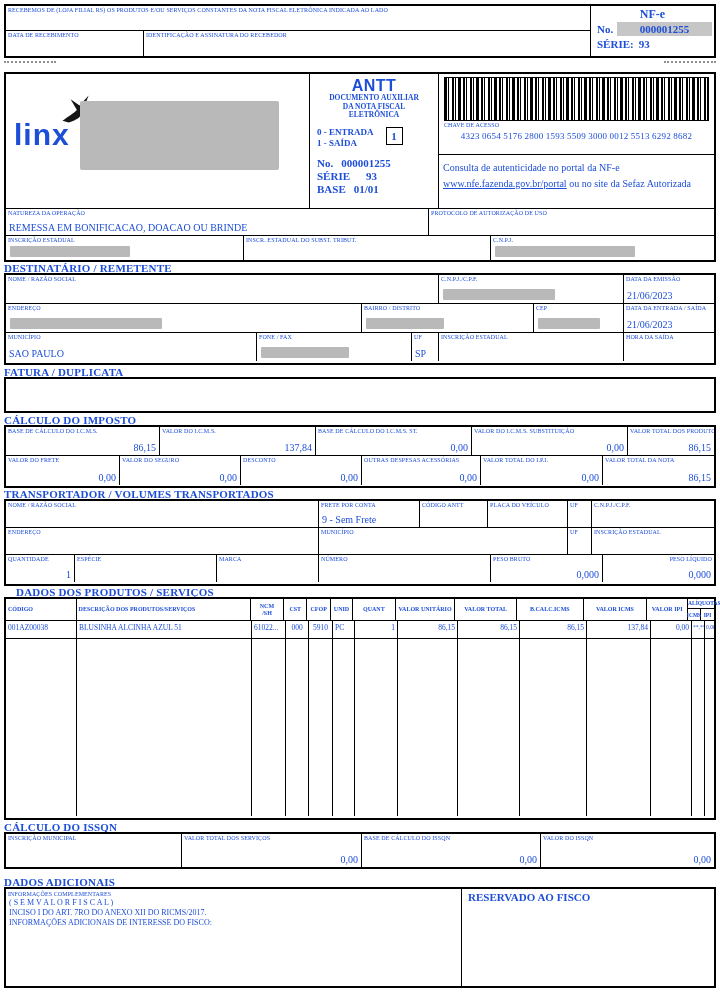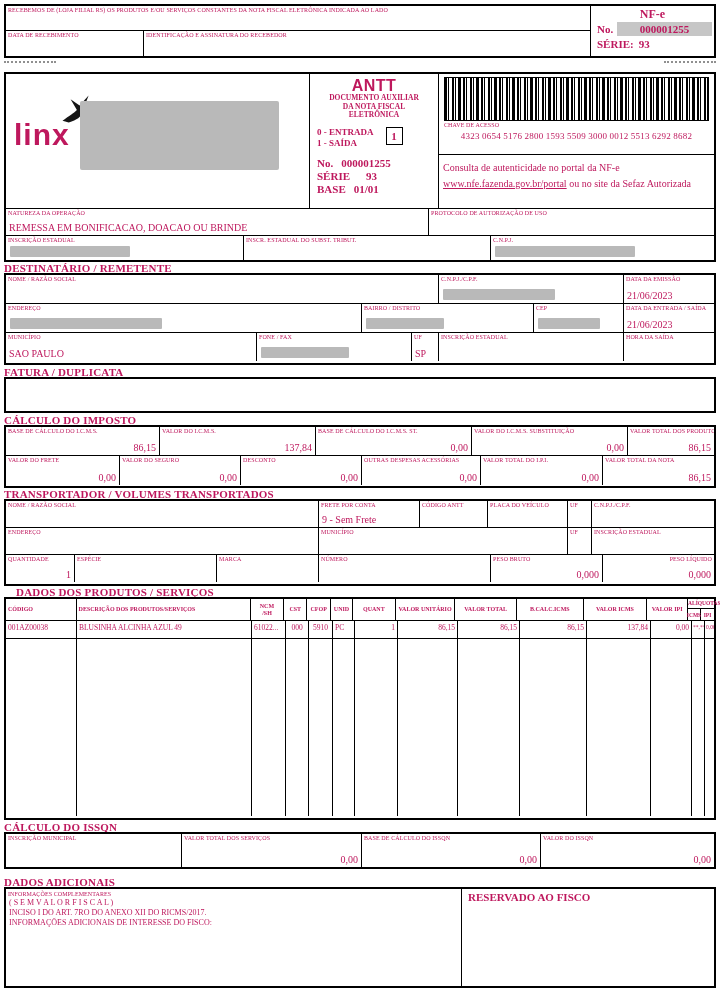--- a/index.html
+++ b/index.html
@@ -1,16 +1,16 @@
 <!DOCTYPE html>
 <html><head>
 <meta charset="utf-8">
 <style>
   html,body{margin:0;padding:0;background:#e8e8e8;}
-  .page{position:relative;width:720px;height:992px;background:#fff;font-family:"Liberation Serif",serif;color:#be185d;overflow:hidden;}
+  .page{position:relative;width:720px;height:992px;background:#fff;font-family:"Liberation Serif",serif;color:#1d4ed8;overflow:hidden;}
   .abs{position:absolute;}
   .box{position:absolute;border:2px solid #000;box-sizing:border-box;background:#fff;}
   .row{display:flex;border-bottom:1px solid #000;box-sizing:border-box;}
   .row:last-child{border-bottom:none;}
   .c{position:relative;border-right:1px solid #000;box-sizing:border-box;display:flex;flex-direction:column;justify-content:space-between;overflow:hidden;}
   .c:last-child{border-right:none;flex:1;}
   .lbl{font-size:6px;line-height:7px;padding:1px 2px 0 2px;letter-spacing:.1px;white-space:nowrap;}
   .val{font-size:10px;line-height:12px;padding:0 3px 1px 3px;white-space:nowrap;}
   .vnum{font-size:10px;line-height:12px;padding:0 3px 1px 3px;text-align:right;white-space:nowrap;}
   .vbold{font-weight:bold;}
@@ -354,21 +354,21 @@
         <div class="aliq-top">ALÍQUOTAS</div>
         <div class="aliq-bot">
           <div style="width:13px;border-right:1px solid #000;box-sizing:border-box;">ICMS</div>
           <div style="flex:1;">IPI</div>
         </div>
       </div>
     </div>
 
     <div style="display:flex;height:18px;border-bottom:1px solid #000;box-sizing:border-box;">
       <div class="pv" style="width:71px;">001AZ00038</div>
-      <div class="pv" style="width:175px;">BLUSINHA ALCINHA AZUL 49</div>
+      <div class="pv" style="width:175px;">BLUSINHA ALCINHA AZUL 51</div>
       <div class="pv" style="width:34px;">61022...</div>
       <div class="pv tc" style="width:23px;">000</div>
       <div class="pv tc" style="width:24px;">5910</div>
       <div class="pv" style="width:22px;">PC</div>
       <div class="pv tr" style="width:43px;">1</div>
       <div class="pv tr" style="width:60px;">86,15</div>
       <div class="pv tr" style="width:62px;">86,15</div>
       <div class="pv tr" style="width:67px;">86,15</div>
       <div class="pv tr" style="width:64px;">137,84</div>
       <div class="pv tr" style="width:41px;">0,00</div>

